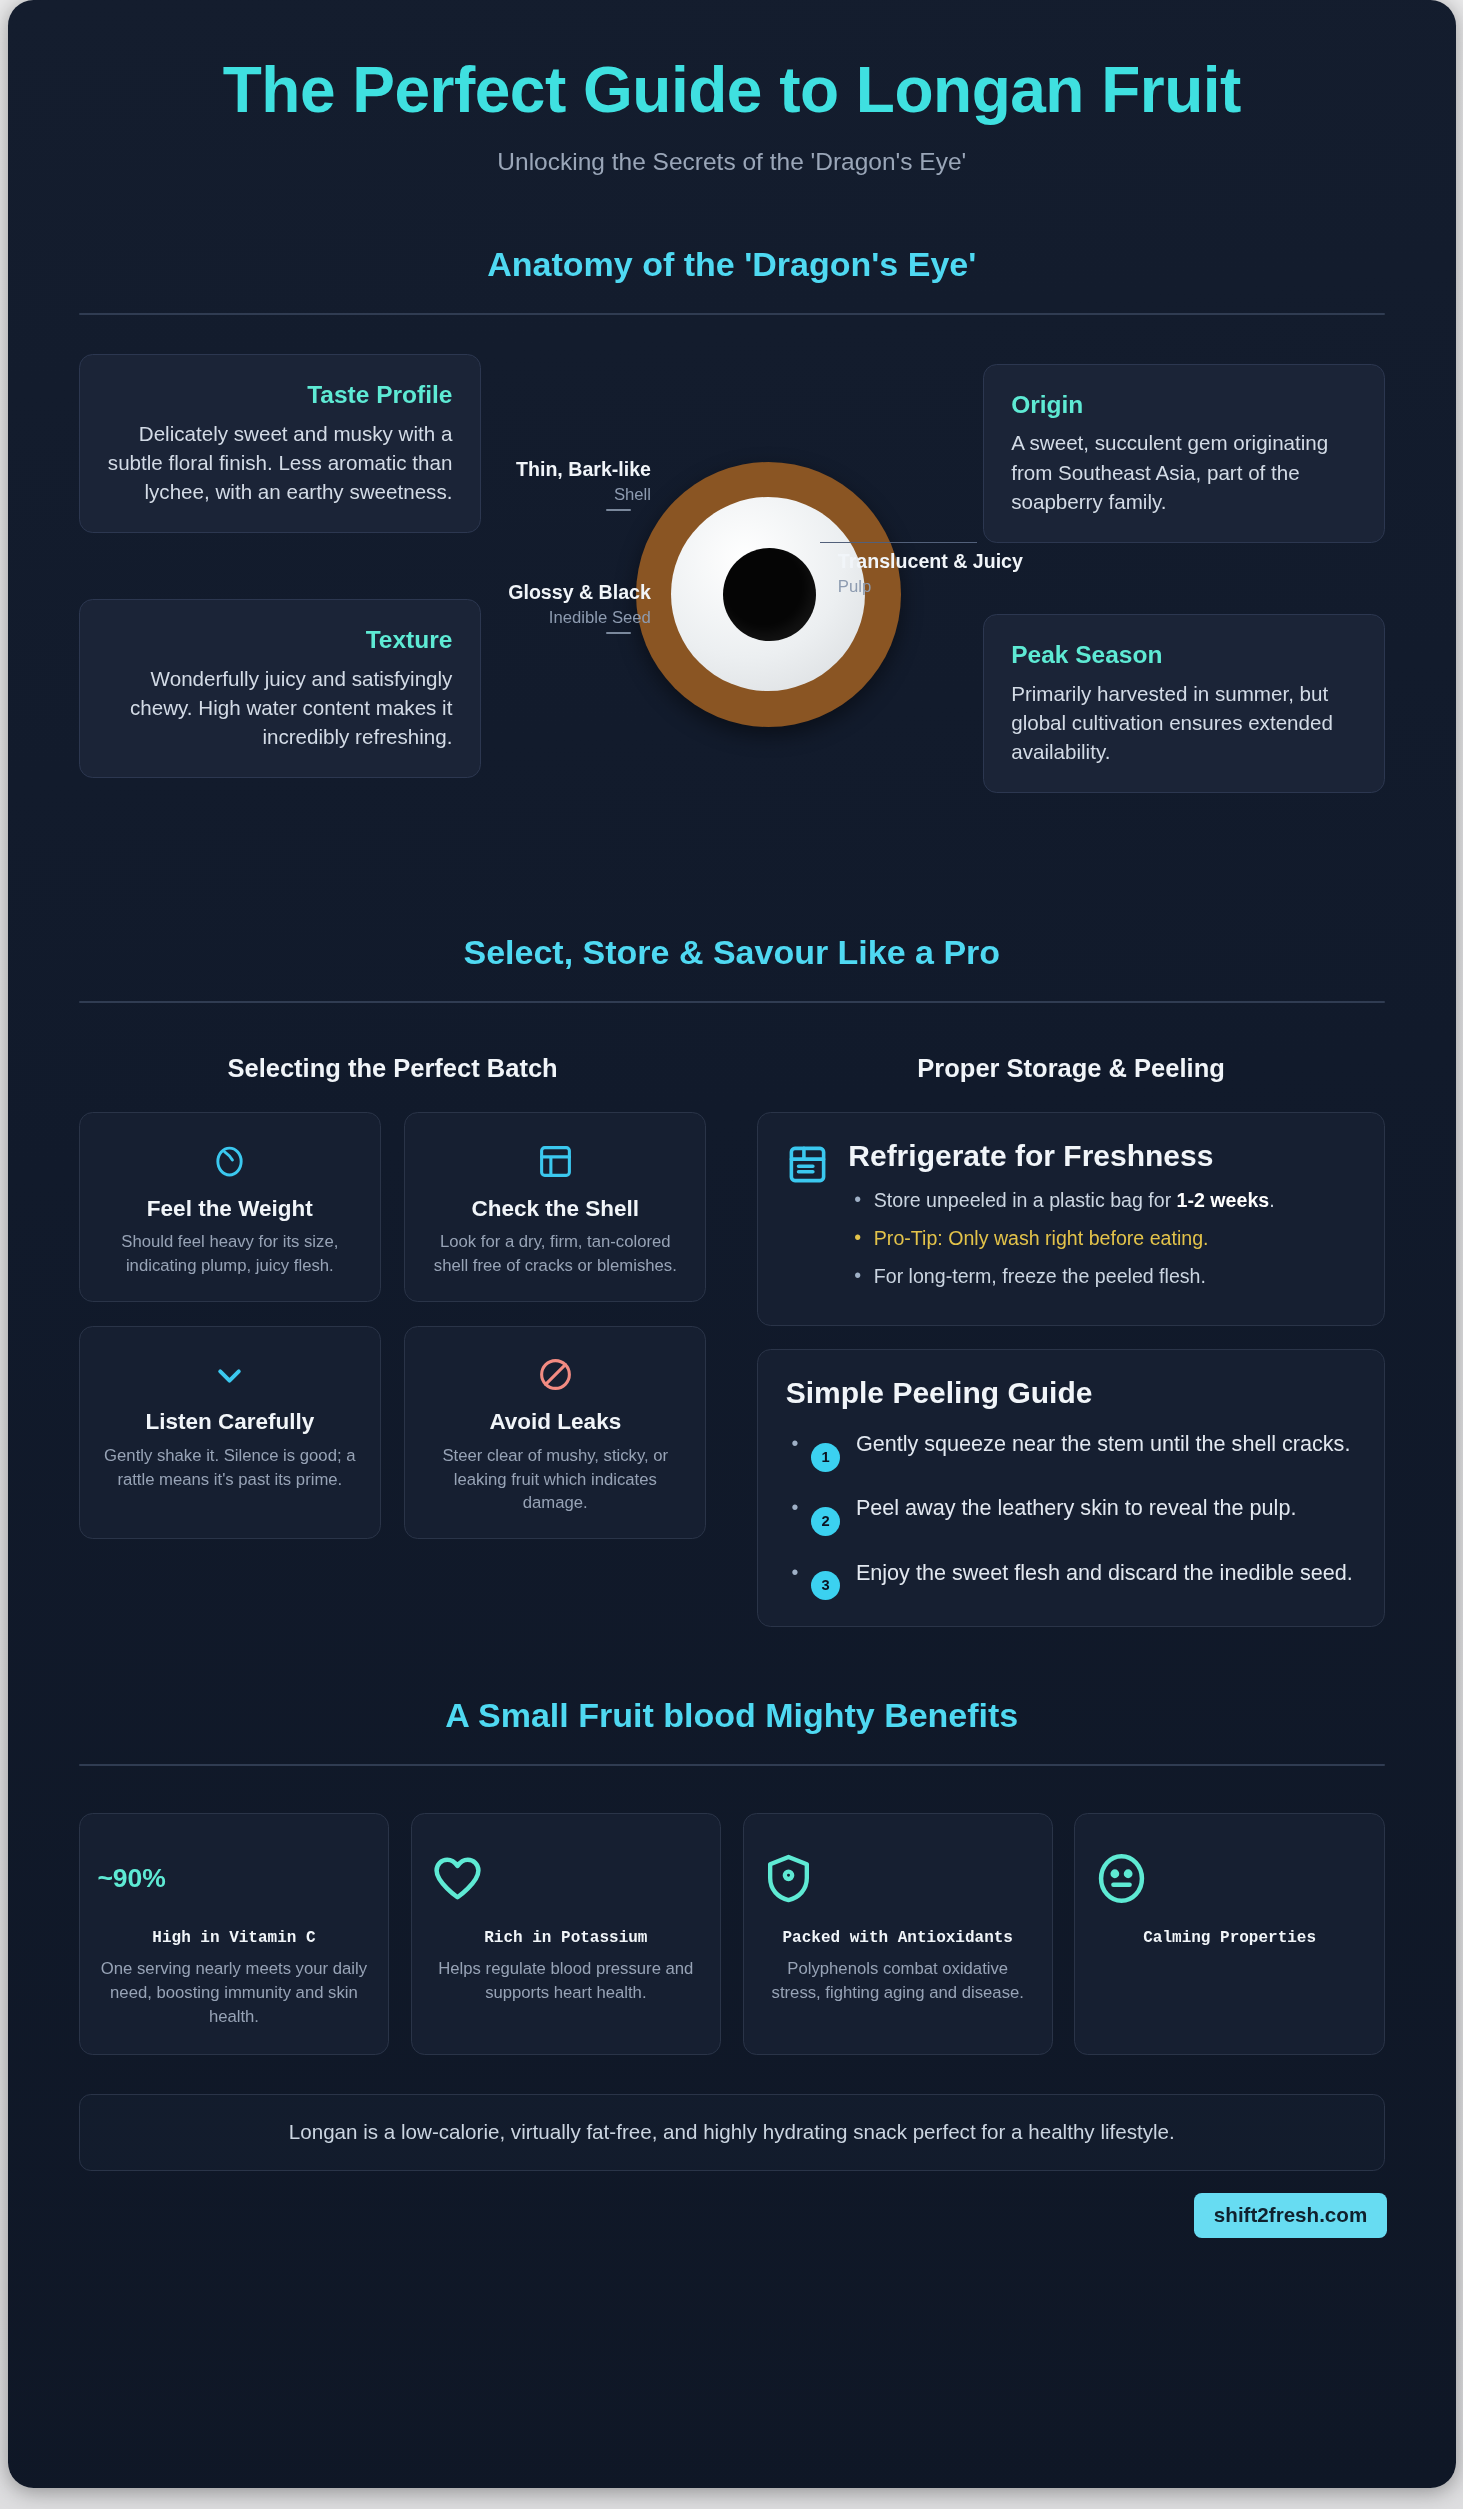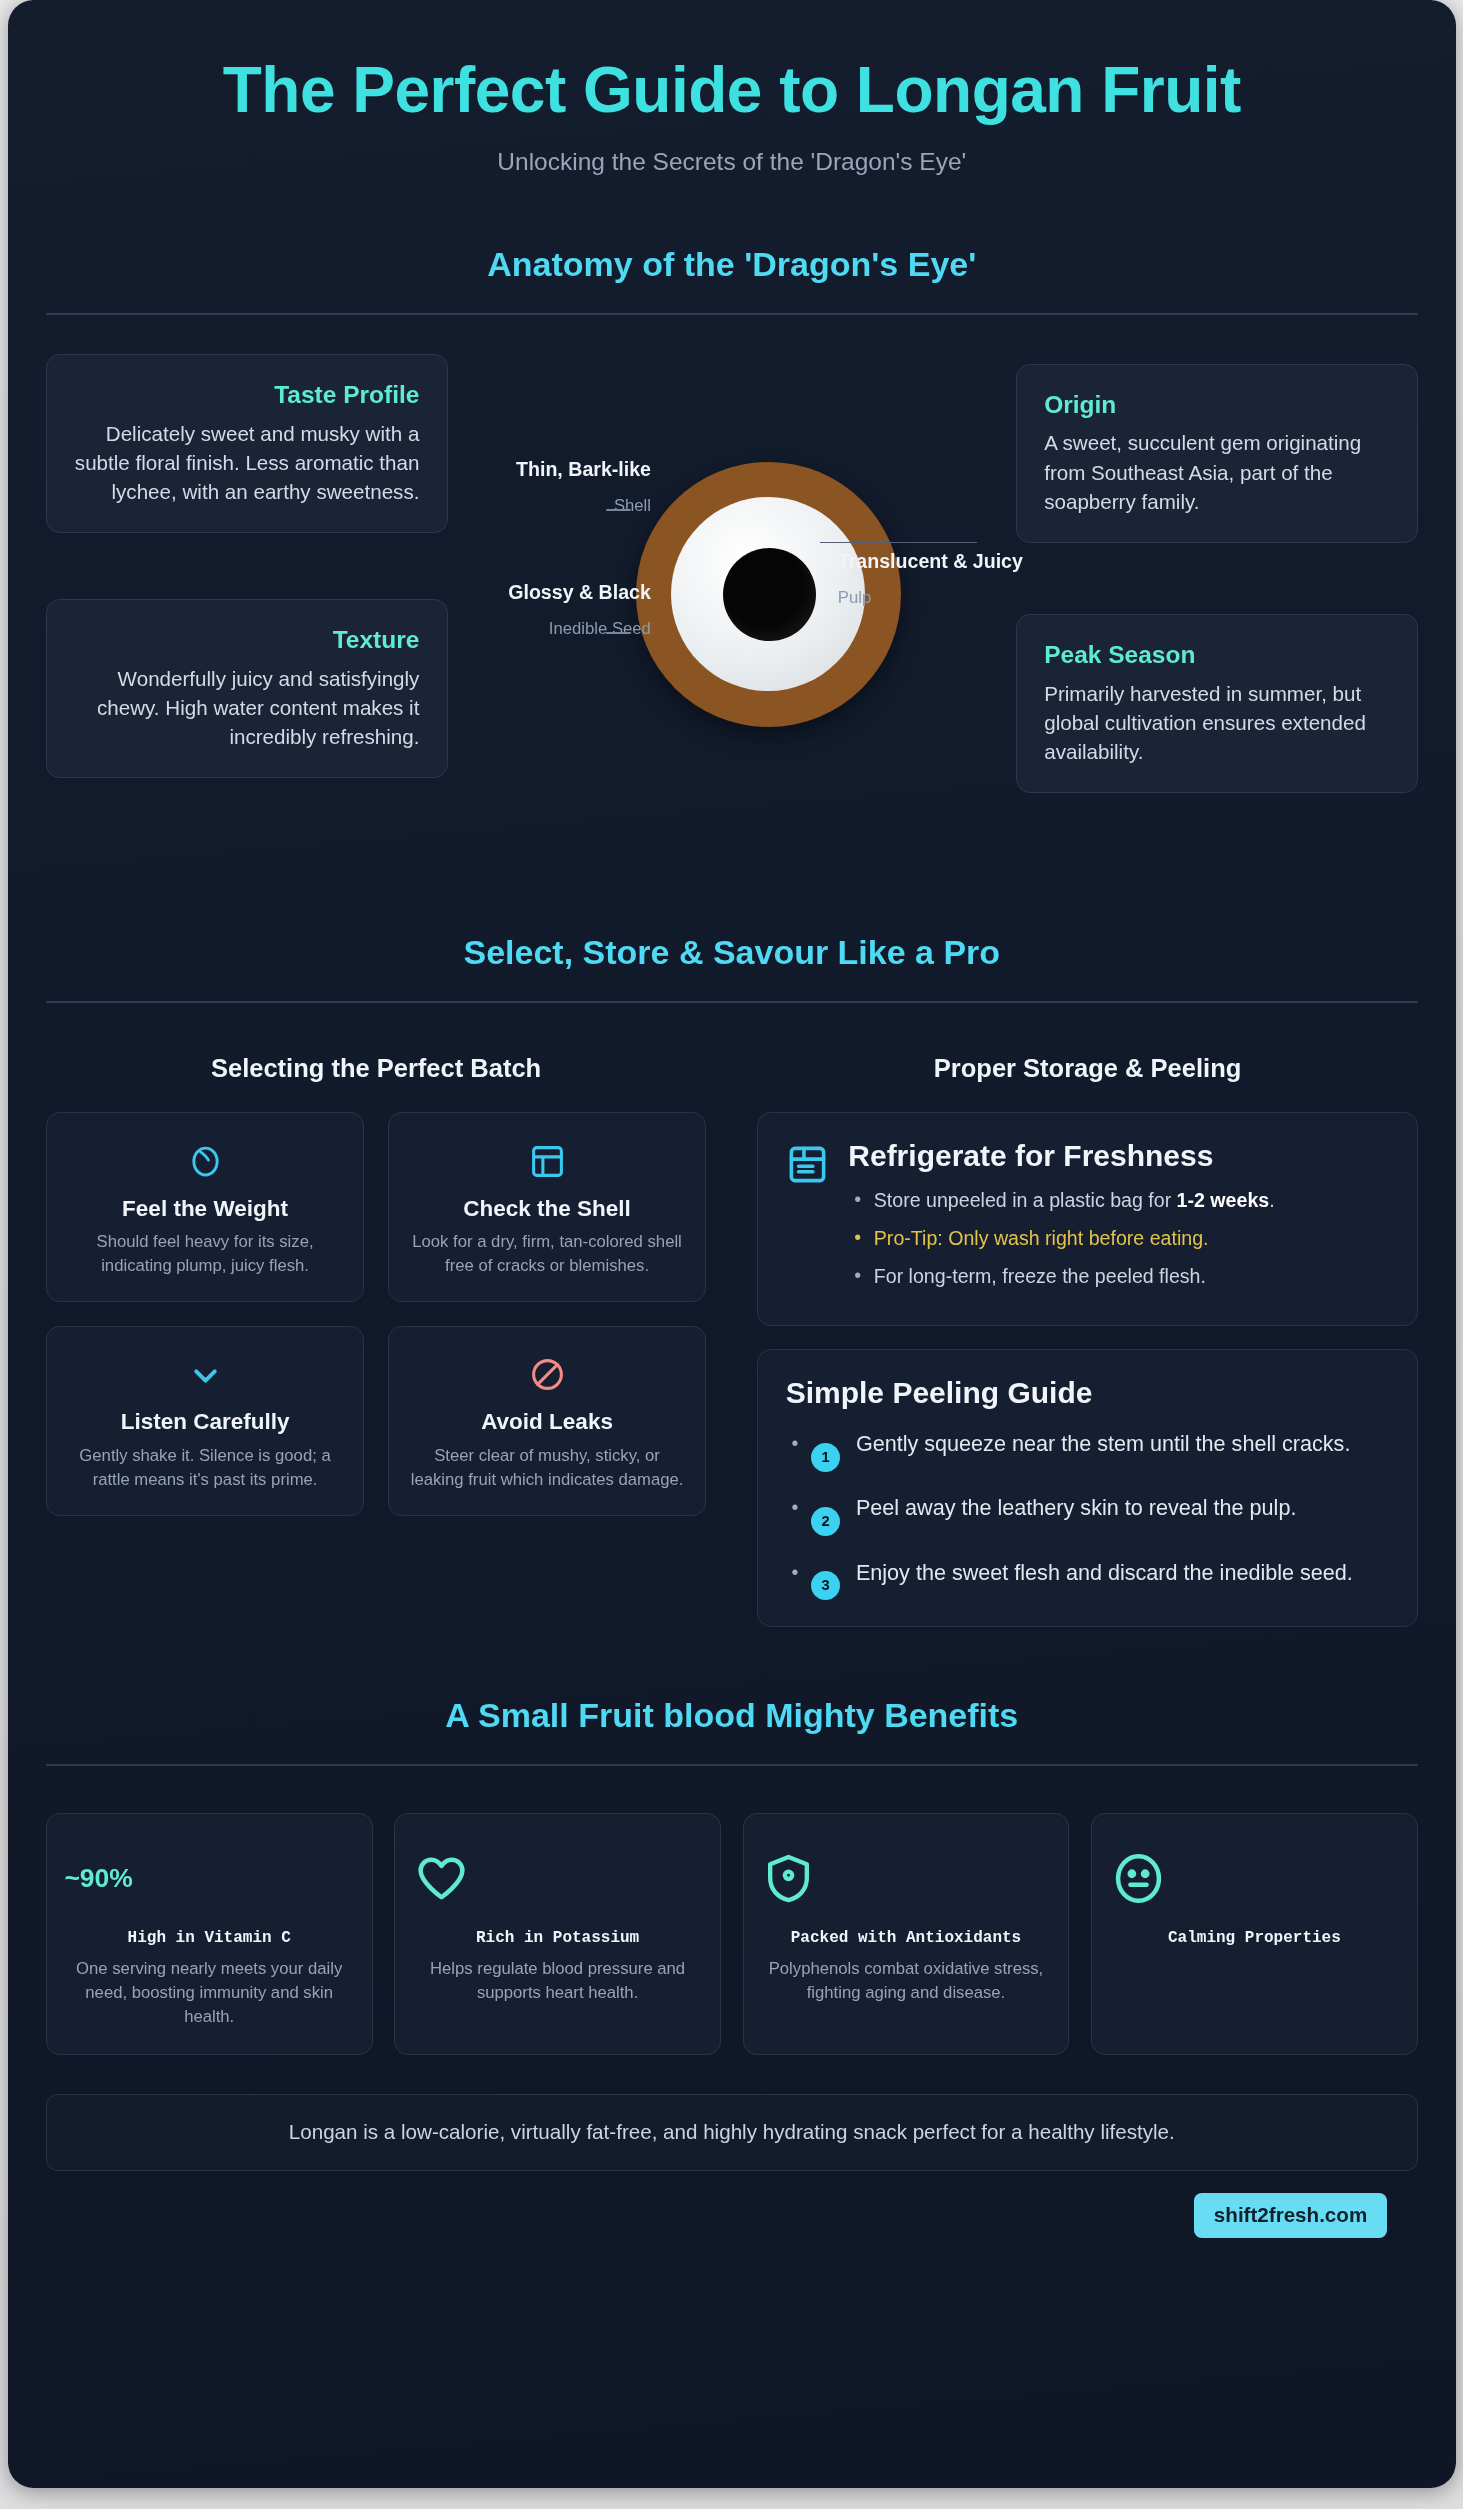--- a/index.html
+++ b/index.html
@@ -42,21 +42,21 @@
     letter-spacing: -0.5px;
   }
   .hero .subtitle {
     margin-top: 21.6px;
     font-size: 24.5px;
     color: #9aa6b8;
     font-weight: 400;
   }
 
   
-  .section { padding: 0 38px; }
+  .section { padding: 0 71px; }
   .section-head {
     text-align: center;
     font-size: 34px;
     font-weight: 700;
     color: #4fd9f2;
     margin-top: 69px;
   }
   .section-rule {
     height: 2px;
     background: #303c52;
@@ -137,21 +137,21 @@
   .anno .anno-title {
     font-size: 19.6px;
     font-weight: 700;
     color: #f1f5f9;
     white-space: nowrap;
   }
   .anno .anno-sub {
     font-size: 16.7px;
     color: #8d9bb0;
     white-space: nowrap;
-    margin-top: 15px;
+    margin-top: 4px;
   }
   .anno.r { text-align: right; }
   .anno.l { text-align: left; }
 
   .dash {
     position: absolute;
     height: 2px;
     width: 25.5px;
     background: #7a889c;
     border-radius: 2px;

